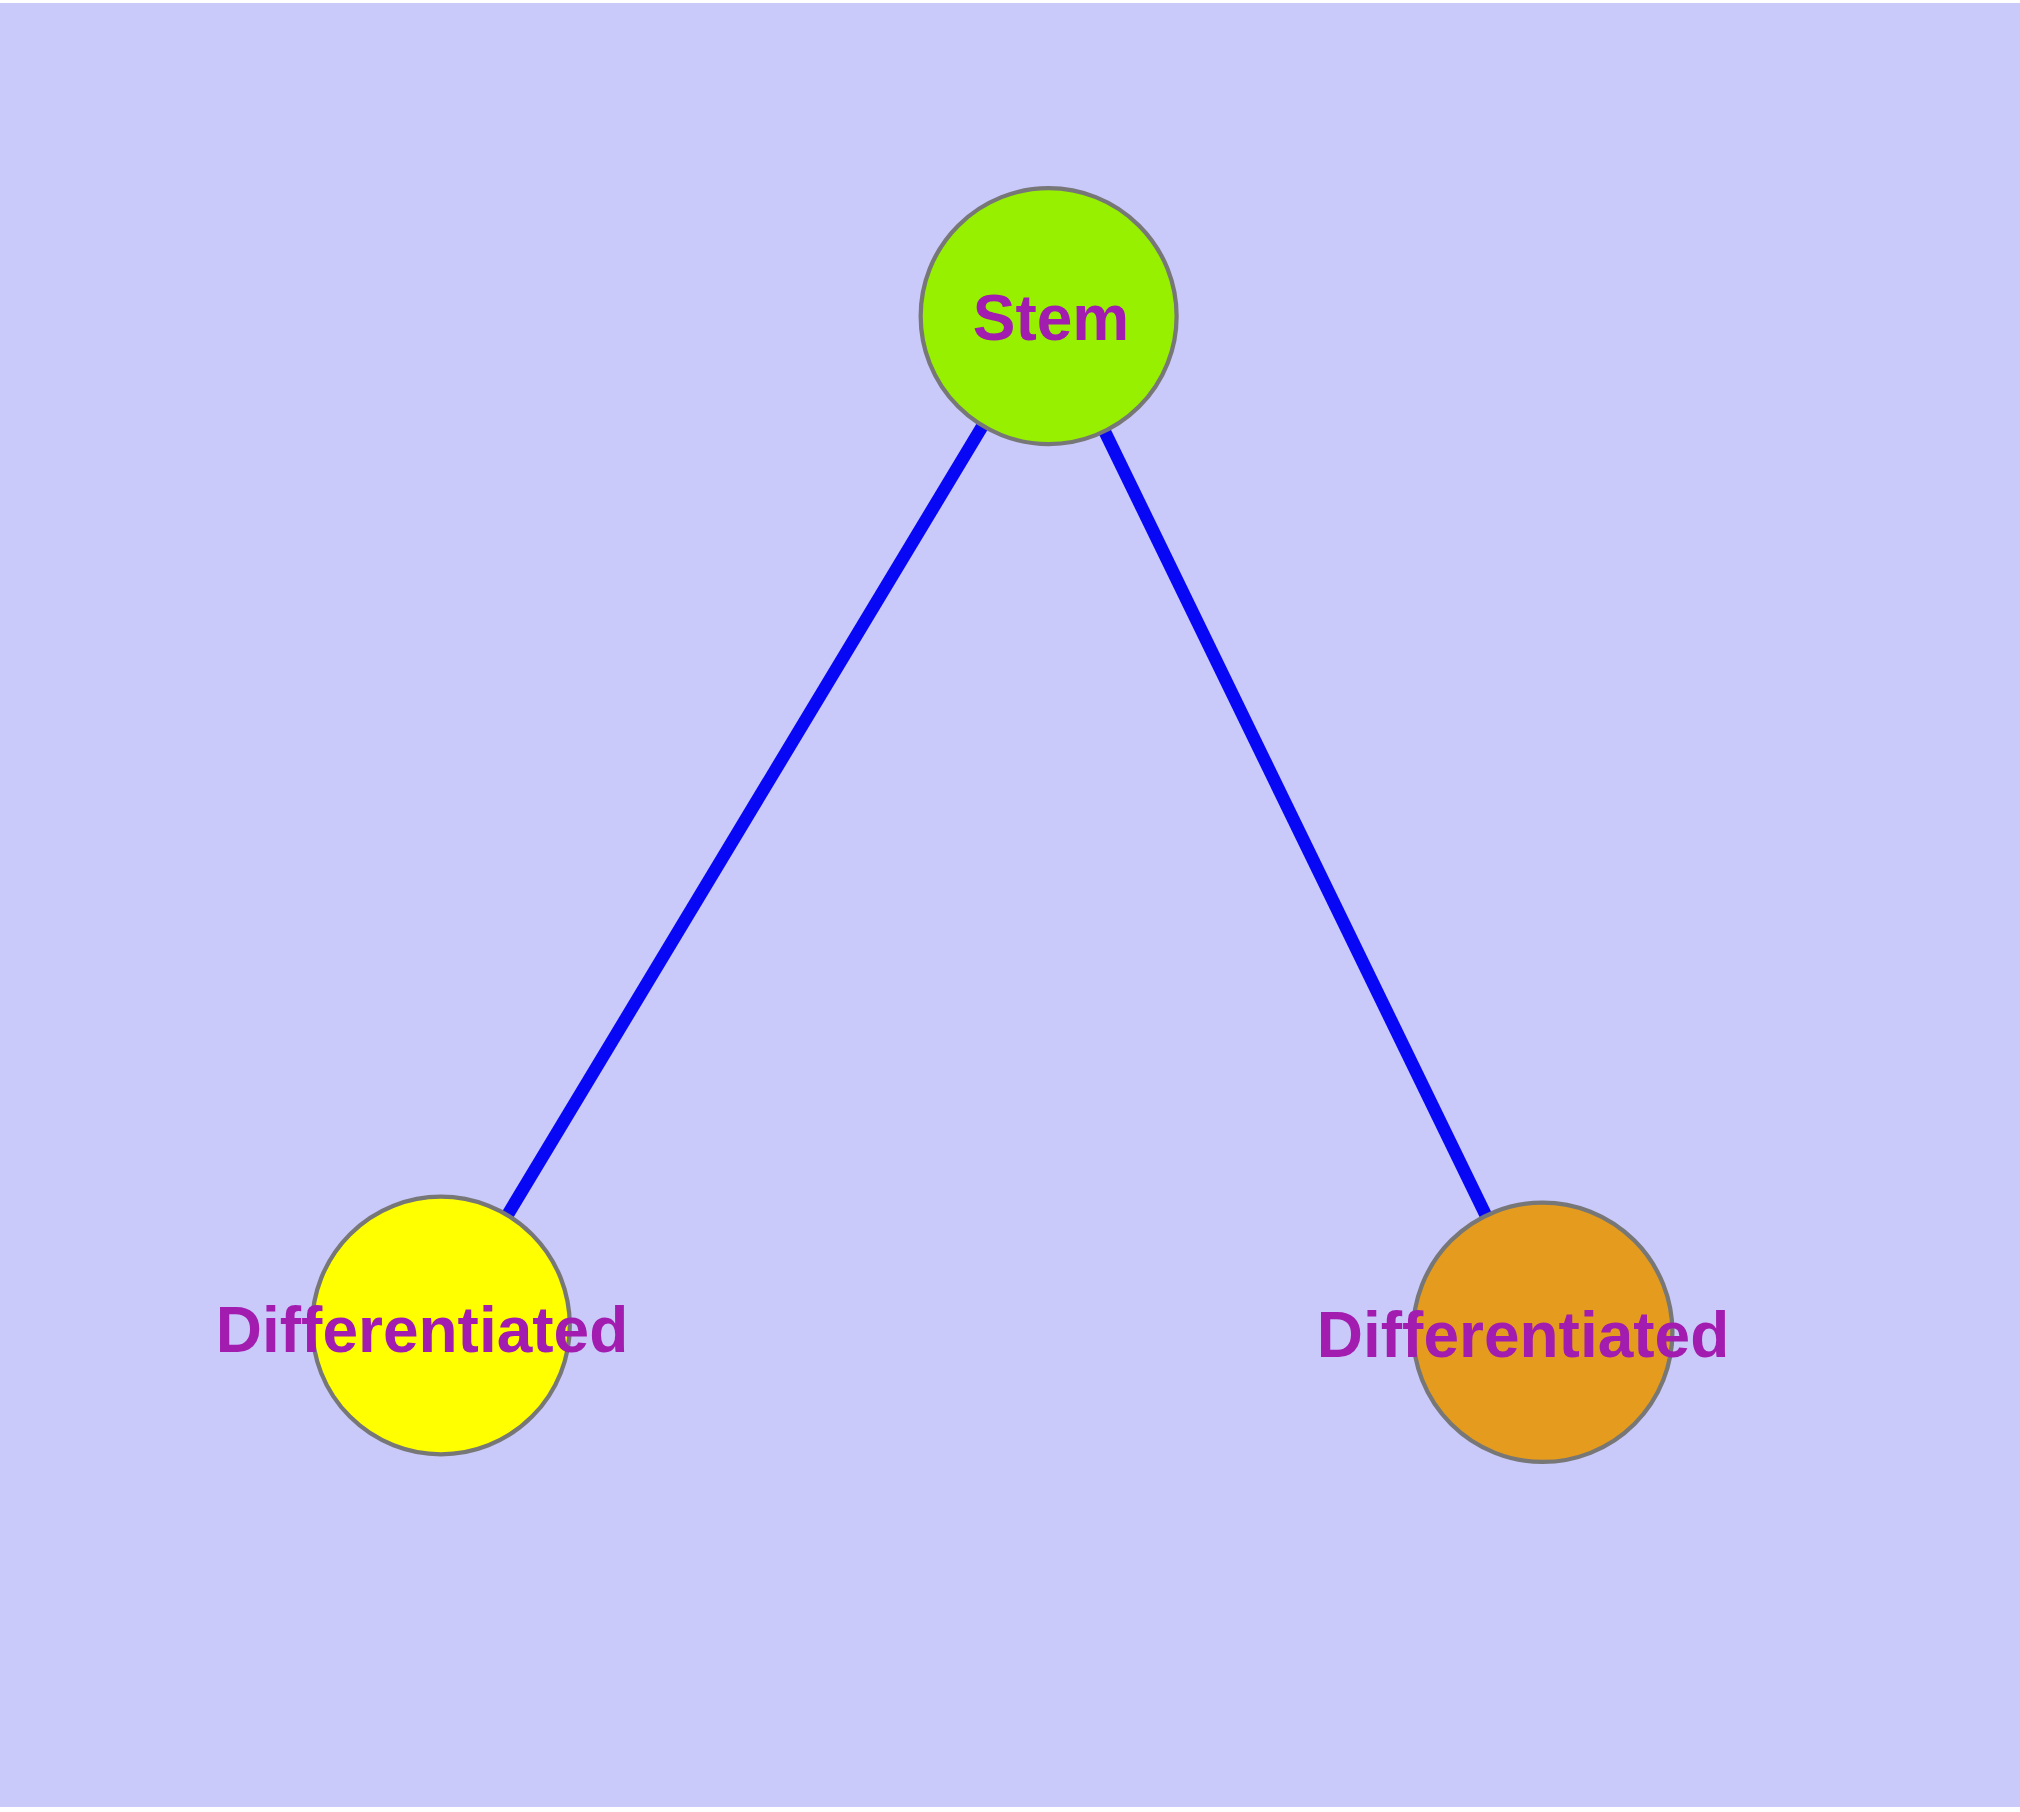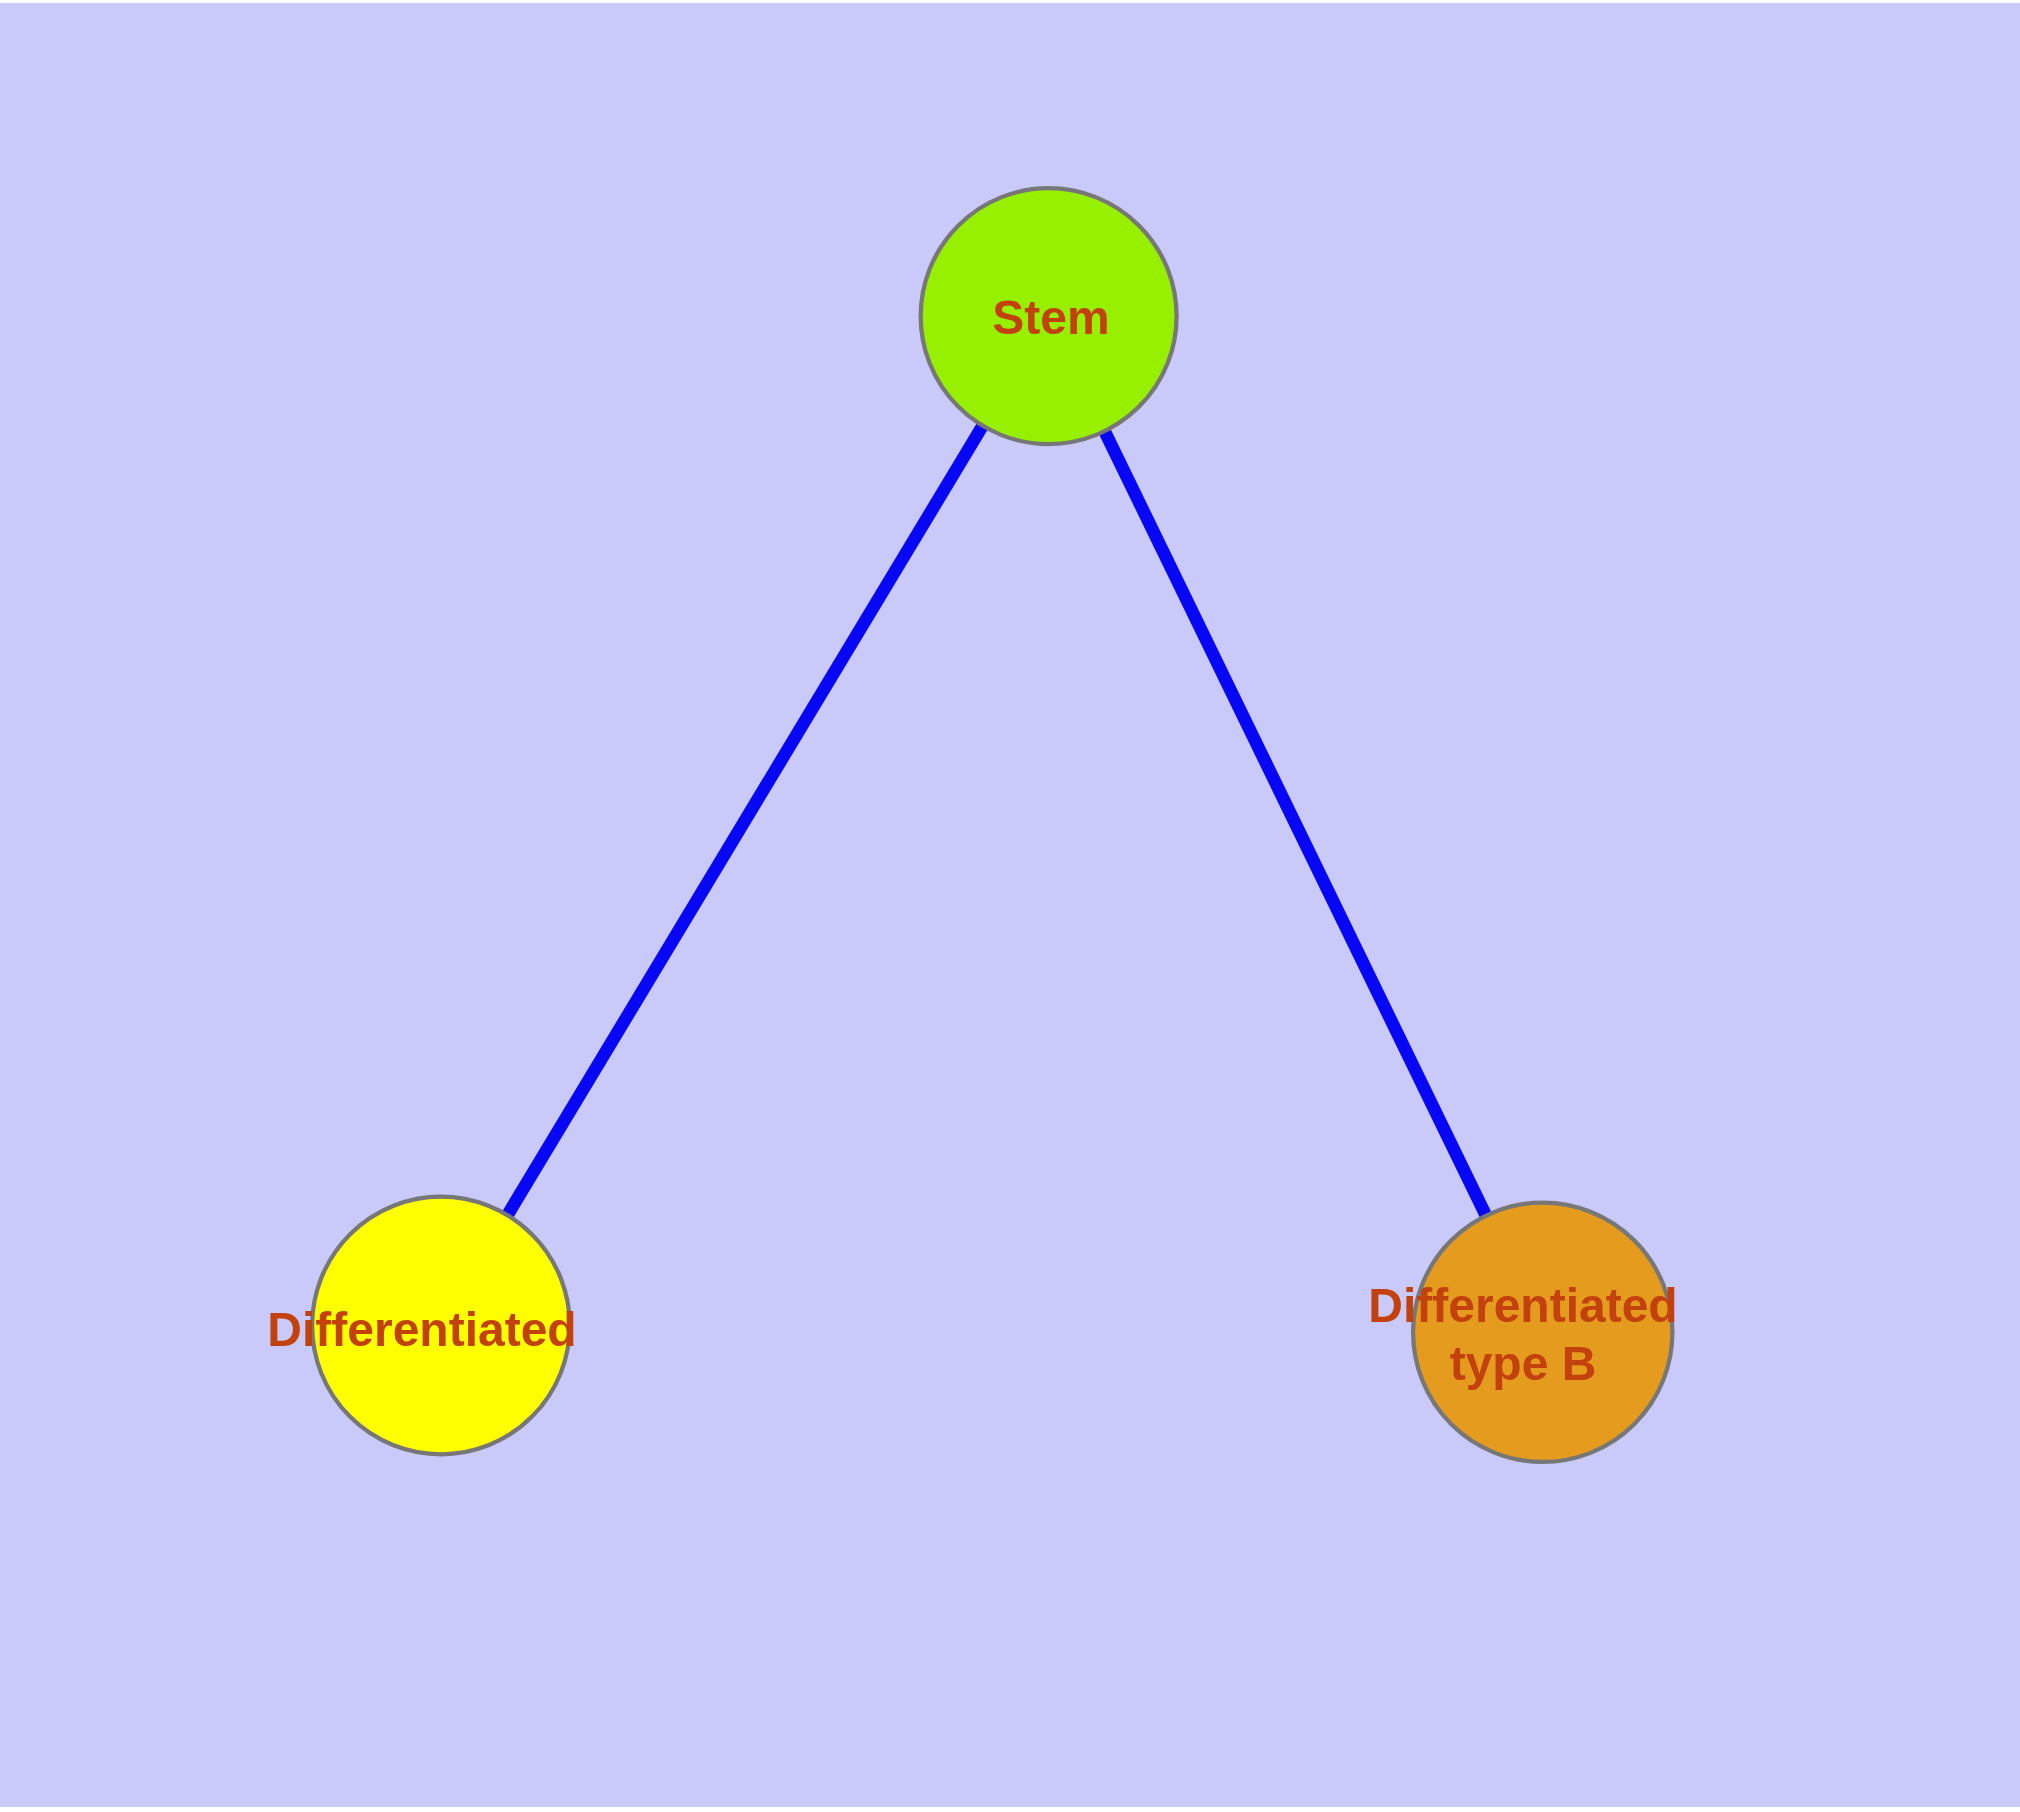--- a/index.html
+++ b/index.html
@@ -36,24 +36,24 @@
     stroke-linecap: butt;
   }
   .node-circle {
     stroke: #777777;
     stroke-width: 5px;
   }
   .node-label {
     position: absolute;
     transform: translate(-50%, -50%);
     text-align: center;
-    font-size: 48px;
+    font-size: 64px;
     font-weight: bold;
     line-height: 1.2;
-    color: #c2410c;
+    color: #a21caf;
     white-space: nowrap;
   }
   .node-label .line {
     display: block;
   }
 </style>
 </head>
 <body>
 
 <div class="canvas">
@@ -72,16 +72,15 @@
   <div class="node-label" style="left:1051px; top:318px;">
     <span class="line" data-bind="diagram.nodes.0.label_lines.0">Stem</span>
   </div>
 
   <div class="node-label" style="left:422px; top:1330px;">
     <span class="line" data-bind="diagram.nodes.1.label_lines.0">Differentiated</span>
   </div>
 
   <div class="node-label" style="left:1523px; top:1335px;">
     <span class="line" data-bind="diagram.nodes.2.label_lines.0">Differentiated</span>
-    <span class="line" data-bind="diagram.nodes.2.label_lines.1">type B</span>
   </div>
 </div>
 
 
 </body></html>

